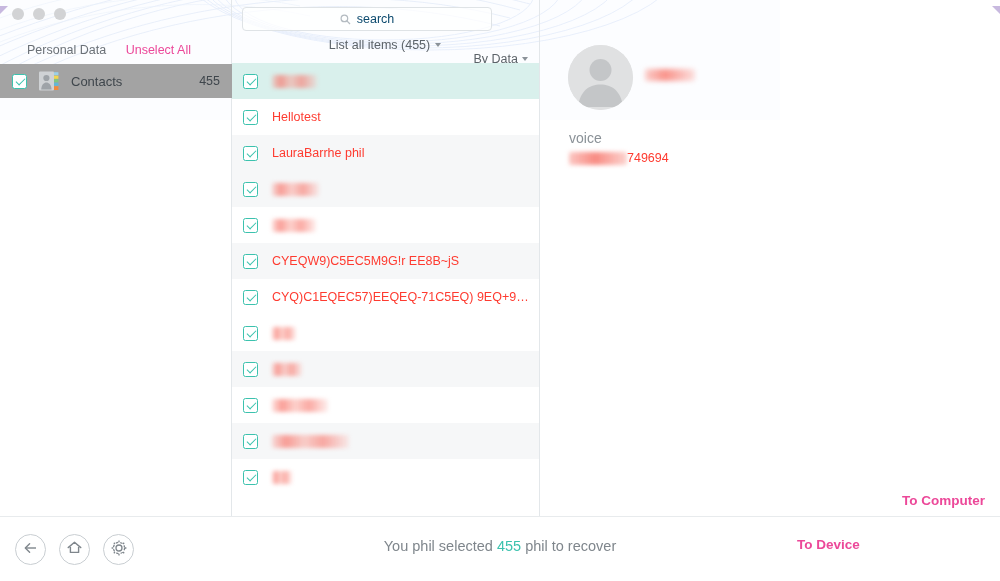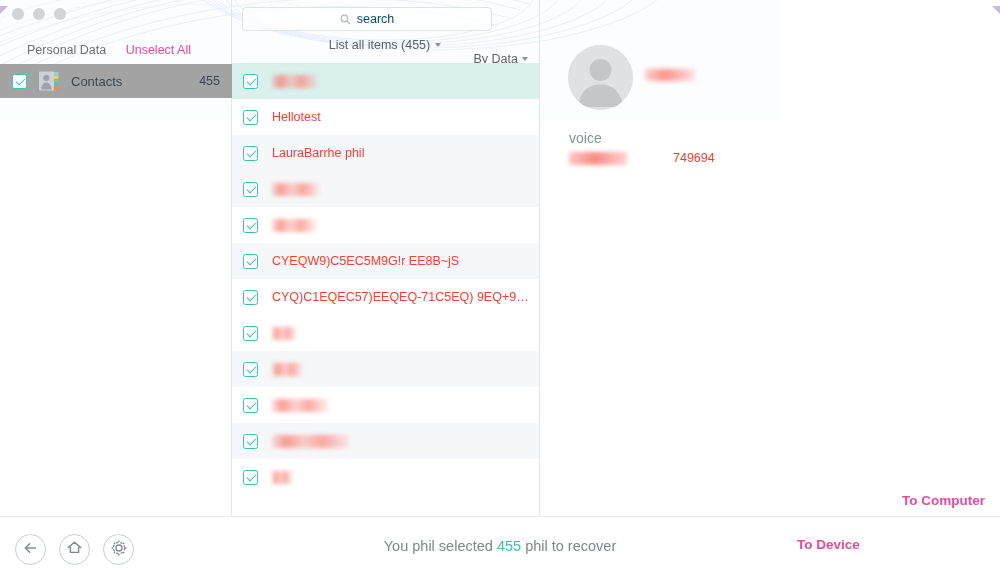--- a/index.html
+++ b/index.html
@@ -197,21 +197,21 @@
   }
   .detail-value-row .blurnum {
     width: 58px; height: 13px; border-radius: 2px;
     background: linear-gradient(90deg,
       rgba(250,165,158,0.62) 0%,
       rgba(247,120,110,0.86) 45%,
       rgba(250,175,168,0.55) 100%);
     filter: blur(2.3px);
   }
   .detail-value-row .num {
-    font-size: 12.5px; color: #fe3b30; margin-left: 46px;
+    font-size: 12.5px; color: #fe3b30;
   }
 
   
   .bottombar {
     position: absolute; left: 0; top: 516px;
     width: 1000px; height: 65px;
     background: #ffffff;
     border-top: 1px solid #e8ebed;
     z-index: 5;
   }

